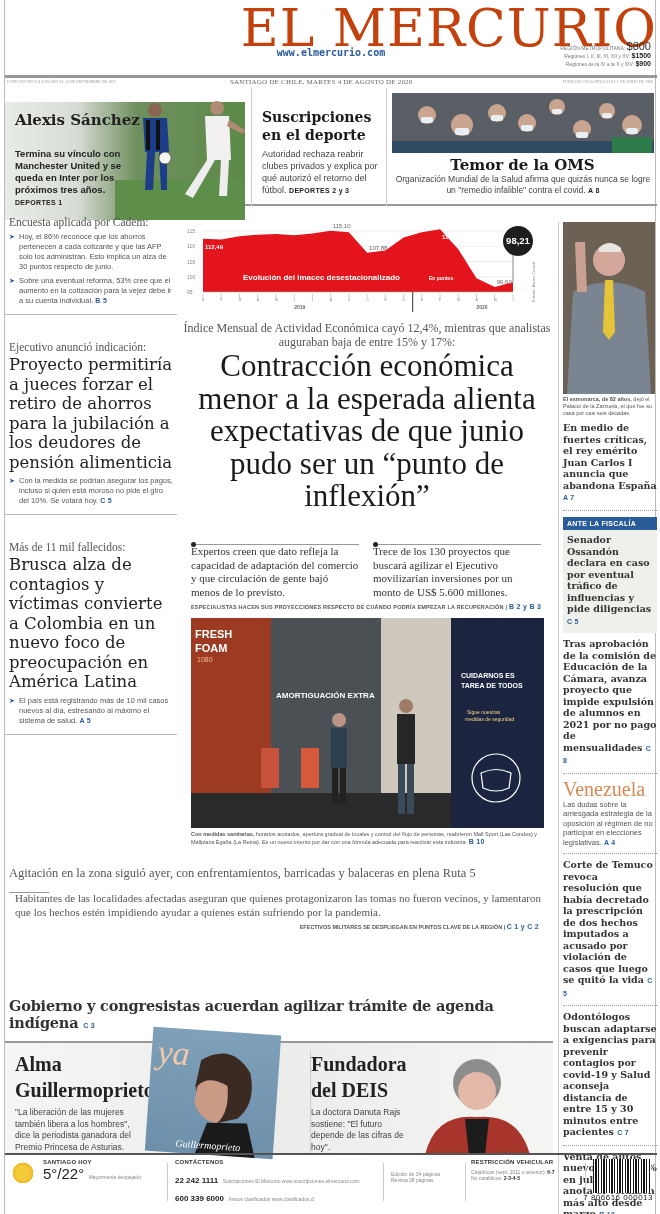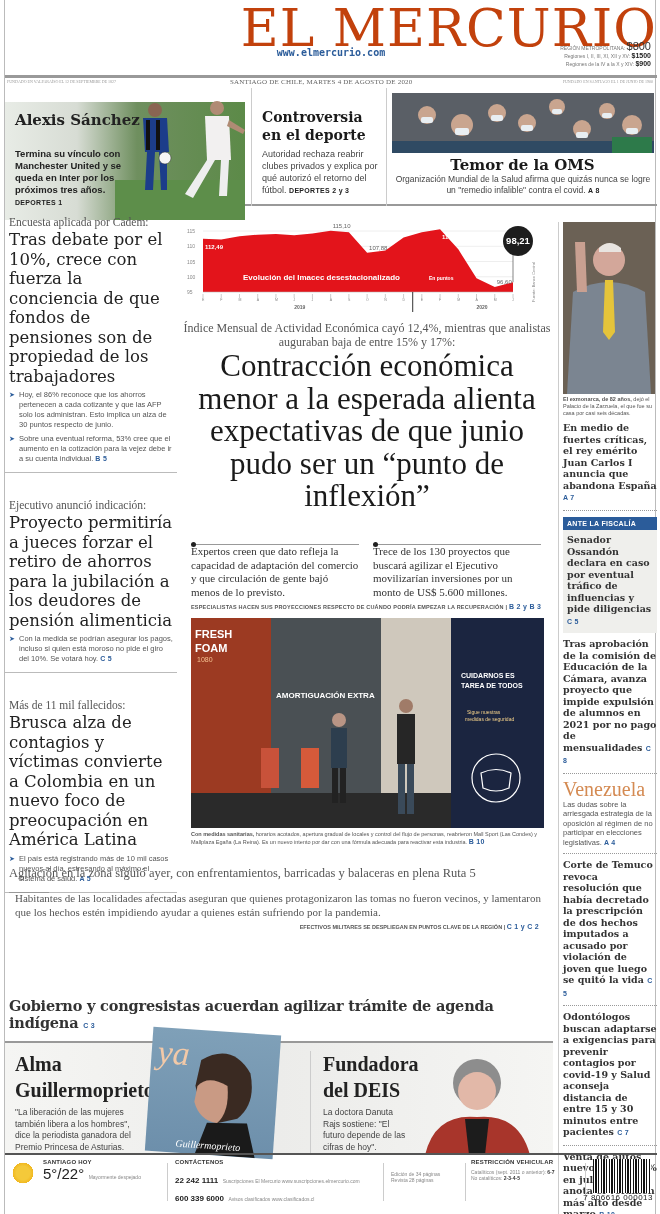--- a/index.html
+++ b/index.html
@@ -61,21 +61,21 @@
 .arau h2{font-family:"Liberation Serif",serif;font-weight:normal;font-size:24px;line-height:26px;color:#1a1a1a;margin-top:3px}
 .arau .dek{margin-top:12px;font-size:11px;line-height:13px;color:#555;border-top:1px solid #999;width:40px;padding-top:3px;position:relative}
 .arau .dekt{font-size:11px;line-height:13.5px;color:#555;padding-left:6px;margin-top:-4px}
 .arau .xref2{text-align:right;font-family:"Liberation Sans",sans-serif;font-size:5.5px;font-weight:bold;color:#555;margin-top:4px;padding-right:14px}
 .gob{position:absolute;left:4px;top:997px;width:544px;font-family:"DejaVu Serif",serif;font-weight:bold;font-size:14.5px;color:#333;letter-spacing:-.2px}
 .bottomband{position:absolute;left:0;top:1041px;width:548px;height:112px;border-top:2px solid #999;background:linear-gradient(90deg,#f5f5f3,#ececea 50%,#f5f5f3)}
 .alma h3,.deis h3{font-family:Liberation Serif, serif;font-weight:bold;font-size:20px;line-height:26px;color:#222}
 .alma{position:absolute;left:10px;top:8px;width:130px}
 .alma p,.deis p{font-family:"Liberation Sans",sans-serif;font-size:8.5px;line-height:11.5px;color:#444;margin-top:4px}
 .cover{position:absolute;left:144px;top:-12px;width:128px;height:124px;background:linear-gradient(180deg,#7fa0b8,#6d8fab);transform:rotate(4deg);overflow:hidden}
-.deis{position:absolute;left:305px;top:8px;width:100px;border-left:1px solid #ccc;padding-left:12px}
+.deis{position:absolute;left:305px;top:8px;width:100px;border-left:1px solid #ccc;padding-left:0}
 .deisphoto{position:absolute;left:410px;top:0;width:125px;height:112px;overflow:hidden}
 .footer{position:absolute;left:0;top:1153px;width:652px;height:61px;border-top:2px solid #555;font-family:"Liberation Sans",sans-serif}
 .footer .sun{position:absolute;left:6px;top:6px;width:24px;height:24px;border-radius:50%;background:radial-gradient(circle,#f4c93a 40%,#f1b820 60%,transparent 62%)}
 .footer .lbl{font-size:6px;font-weight:bold;color:#333;letter-spacing:.2px}
 .fcell{position:absolute;top:4px}
 .temp{font-size:15px;color:#222}
 .small{font-size:5px;color:#888}
 .phone{font-size:8px;font-weight:bold;color:#222}
 .vsep{position:absolute;top:8px;width:1px;height:38px;background:#ccc}
 .barcode{position:absolute;right:6px;top:4px;width:58px;height:34px;background:repeating-linear-gradient(90deg,#111 0 1px,#fff 1px 2px,#111 2px 4px,#fff 4px 5px,#111 5px 6px,#fff 6px 8px)}
@@ -113,21 +113,21 @@
         <circle cx="50" cy="68" r="6" fill="#f5f5f5" stroke="#333" stroke-width=".5"></circle>
         <circle cx="102" cy="18" r="7" fill="#b08b74"></circle>
         <path d="M90 26 L114 26 L116 70 L92 70 Z" fill="#f2f0f0"></path>
         <path d="M92 70 L100 70 L78 108 L70 104 Z M106 70 L114 70 L112 106 L104 106 Z" fill="#eeeeee"></path>
         <path d="M114 30 L130 40 L128 44 L112 36 Z" fill="#b08b74"></path>
       </svg>
       <h2>Alexis Sánchez</h2>
       <p><span>Termina su vínculo con Manchester United y se queda en Inter por los próximos tres años.</span> <span class="ref dark">DEPORTES 1</span></p>
     </div>
     <div class="contro">
-      <h2>Controversia en el deporte</h2>
+      <h2>Suscripciones en el deporte</h2>
       <p><span>Autoridad rechaza reabrir clubes privados y explica por qué autorizó el retorno del fútbol.</span> <span class="ref dark">DEPORTES 2 y 3</span></p>
     </div>
     <div class="oms">
       <svg class="photo" viewBox="0 0 262 60" preserveAspectRatio="none">
         <rect width="262" height="60" fill="#5a5f66"></rect>
         <g fill="#c9a58f">
           <circle cx="35" cy="22" r="9"></circle>
             <circle cx="70" cy="32" r="11"></circle>
             <circle cx="105" cy="20" r="9"></circle>
             <circle cx="135" cy="30" r="9"></circle>
@@ -150,21 +150,20 @@
         <rect x="220" y="44" width="40" height="16" fill="#2d7a4a"></rect>
       </svg>
       <h2>Temor de la OMS</h2>
       <p><span>Organización Mundial de la Salud afirma que quizás nunca se logre un "remedio infalible" contra el covid.</span> <span class="ref dark">A 8</span></p>
     </div>
   </div>
 
   <div class="leftcol">
     <div class="story">
       <div class="kicker">Encuesta aplicada por Cadem:</div>
-      <h3>Tras debate por el 10%, crece con fuerza la conciencia de que fondos de pensiones son de propiedad de los trabajadores</h3>
       <div class="b">Hoy, el 86% reconoce que los ahorros pertenecen a cada cotizante y que las AFP solo los administran. Esto implica un alza de 30 puntos respecto de junio.</div>
       <div class="b"><span>Sobre una eventual reforma, 53% cree que el aumento en la cotización para la vejez debe ir a su cuenta individual.</span> <span class="ref">B 5</span></div>
     </div>
     <div class="story">
       <div class="kicker">Ejecutivo anunció indicación:</div>
       <h3>Proyecto permitiría a jueces forzar el retiro de ahorros para la jubilación a los deudores de pensión alimenticia</h3>
       <div class="b"><span>Con la medida se podrían asegurar los pagos, incluso si quien está moroso no pide el giro del 10%. Se votará hoy.</span> <span class="ref">C 5</span></div>
     </div>
     <div class="story">
       <div class="kicker">Más de 11 mil fallecidos:</div>
@@ -293,21 +292,21 @@
     <div class="rs"><span>En medio de fuertes críticas, el rey emérito Juan Carlos I anuncia que abandona España</span> <span class="ref">A 7</span></div>
     <div class="rs tint">
       <span class="label">ANTE LA FISCALÍA</span>
       <span>Senador Ossandón declara en caso por eventual tráfico de influencias y pide diligencias</span> <span class="ref">C 5</span>
     </div>
     <div class="rs"><span>Tras aprobación de la comisión de Educación de la Cámara, avanza proyecto que impide expulsión de alumnos en 2021 por no pago de mensualidades</span> <span class="ref">C 8</span></div>
     <div class="ven">
       <h4>Venezuela</h4>
       <p><span>Las dudas sobre la arriesgada estrategia de la oposición al régimen de no participar en elecciones legislativas.</span> <span class="ref">A 4</span></p>
     </div>
-    <div class="rs"><span>Corte de Temuco revoca resolución que había decretado la prescripción de dos hechos imputados a acusado por violación de joven que luego se quitó la vida</span> <span class="ref">C 5</span></div>
+    <div class="rs"><span>Corte de Temuco revoca resolución que había decretado la prescripción de dos hechos imputados a acusado por violación de casos que luego se quitó la vida</span> <span class="ref">C 5</span></div>
     <div class="rs"><span>Odontólogos buscan adaptarse a exigencias para prevenir contagios por covid-19 y Salud aconseja distancia de entre 15 y 30 minutos entre pacientes</span> <span class="ref">C 7</span></div>
     <div class="rs"><span>Venta de autos nuevos cae 63,6% en julio, aunque anota el volumen más alto desde marzo</span> <span class="ref">B 10</span></div>
   </div>
 
   <div class="arau">
     <div class="kicker">Agitación en la zona siguió ayer, con enfrentamientos, barricadas y balaceras en plena Ruta 5</div>
     <div class="dek"></div>
     <div class="dekt">Habitantes de las localidades afectadas aseguran que quienes protagonizaron las tomas no fueron vecinos, y lamentaron que los hechos estén impidiendo ayudar a quienes están sufriendo por la pandemia.</div>
     <div class="xref2"><span>EFECTIVOS MILITARES SE DESPLIEGAN EN PUNTOS CLAVE DE LA REGIÓN</span> | <span class="ref">C 1 y C 2</span></div>
   </div>

